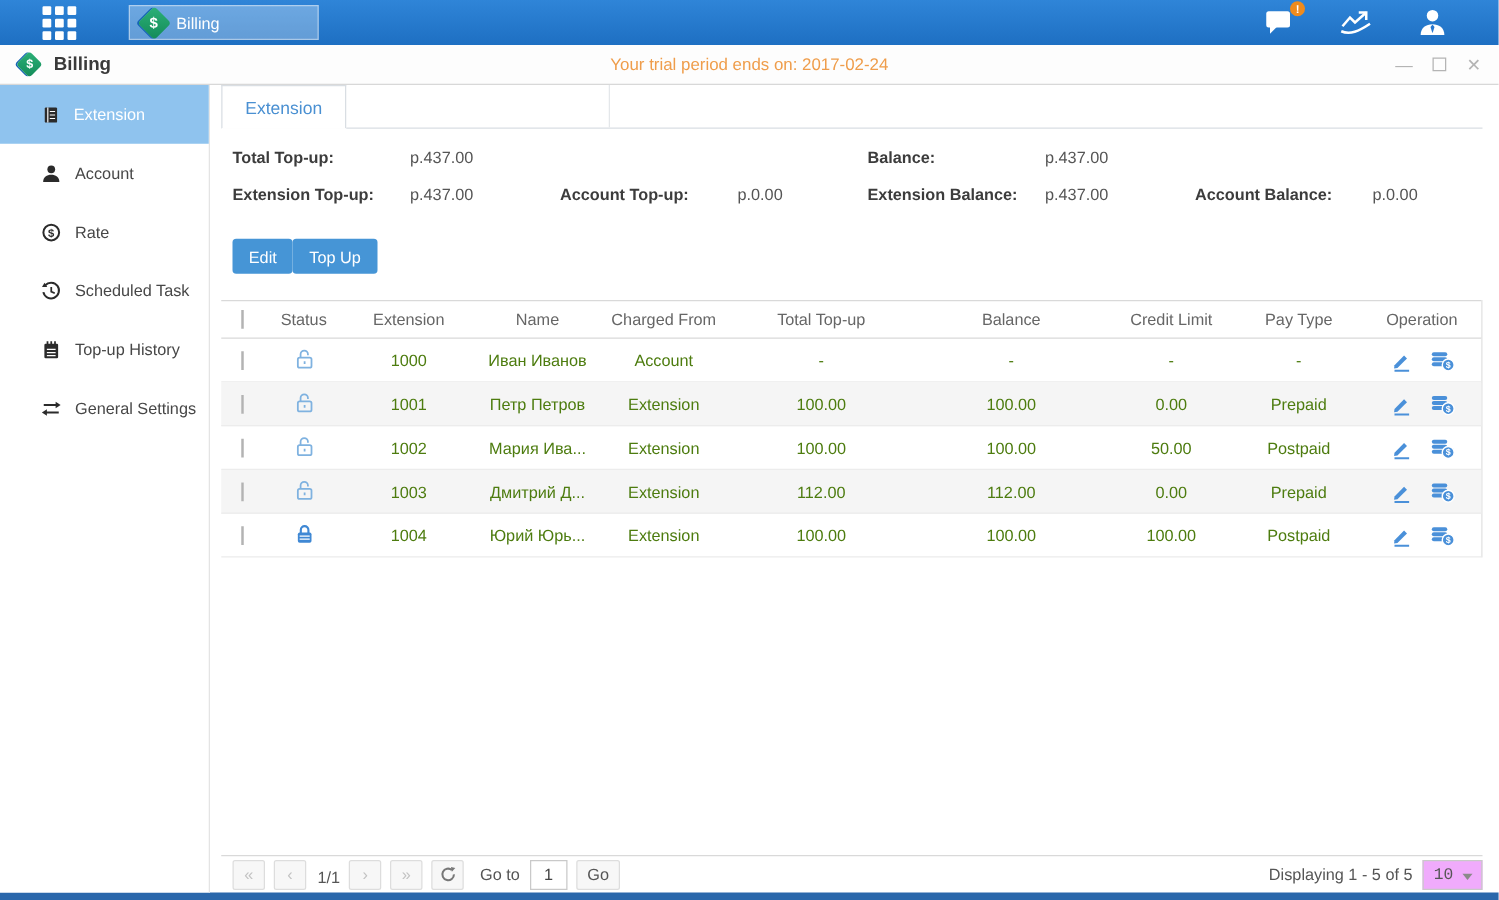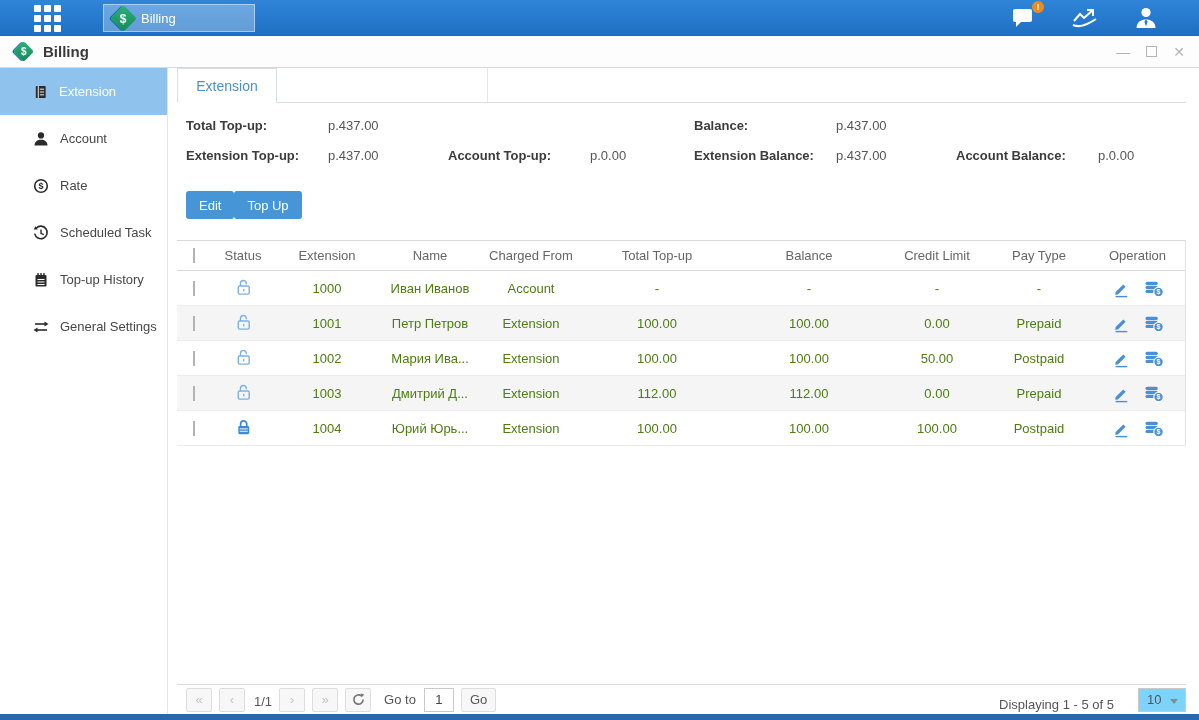--- a/index.html
+++ b/index.html
@@ -71,22 +71,22 @@
 
   .spacer { flex:1; }
 
   
   .pagebar { height:30px; border-top:1px solid #d9d9d9; display:flex; align-items:center; font-size:13px; color:#555; flex:none; }
   .pg-btn { width:26px; height:24px; background:#f7f7f7; border:1px solid #ddd; border-radius:2px; display:flex; align-items:center; justify-content:center; color:#c3c3c3; font-size:13px; cursor:pointer; margin-right:7px; }
   .pg-ind { margin:4px 7px 0 2px; color:#555; }
   .goto-lbl { margin:0 8px 0 6px; }
   .goto-input { width:30px; height:24px; border:1px solid #c9c9c9; text-align:center; font-size:13px; color:#444; font-family:"Liberation Sans", sans-serif; }
   .go-btn { margin-left:7px; height:24px; padding:0 8px; background:#f7f7f7; border:1px solid #ddd; border-radius:2px; font-size:13px; color:#555; cursor:pointer; font-family:"Liberation Sans", sans-serif; }
-  .pg-right { margin-left:auto; display:flex; align-items:flex-end; gap:24px; }
-  .pgsize { width:48px; height:24px; border:1px solid #c9c9c9; background:#7dd3fc; display:flex; align-items:center; padding-left:8px; position:relative; cursor:pointer; color:#555; }
+  .pg-right { margin-left:auto; display:flex; align-items:center; gap:8px; }
+  .pgsize { width:48px; height:24px; border:1px solid #c9c9c9; background:#f0abfc; display:flex; align-items:center; padding-left:8px; position:relative; cursor:pointer; color:#555;font-family:Liberation Mono, monospace; }
   .pgsize .tri { position:absolute; right:7px; top:10px; width:0; height:0; border-left:4px solid transparent; border-right:4px solid transparent; border-top:5px solid #8a8a8a; }
 
   .bottom-strip { height:6px; background:#2a67ab; }
 </style>
 </head>
 <body>
 
 <div class="topbar">
   <div class="appgrid">
     <span></span>
@@ -128,20 +128,21 @@
       </svg>
     </span>
   </div>
 </div>
 
 <div class="titlebar">
   <span class="diamond">
       <b>$</b>
     </span>
   <span class="win-title">Billing</span>
+  <span class="trial">Your trial period ends on: 2017-02-24</span>
   <span class="win-controls">
     <span class="wc">—</span>
     <span class="wc wc-max"></span>
     <span class="wc">✕</span>
   </span>
 </div>
 
 <div class="app-body">
 
   <div class="sidebar">

